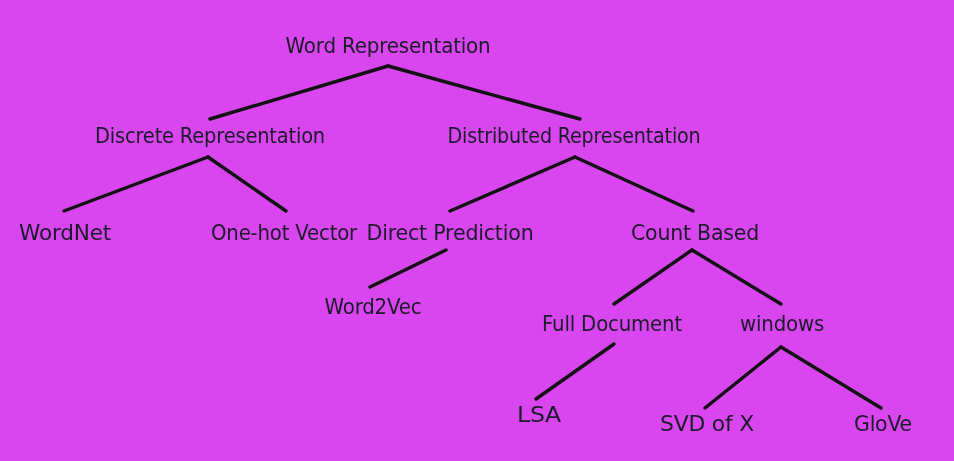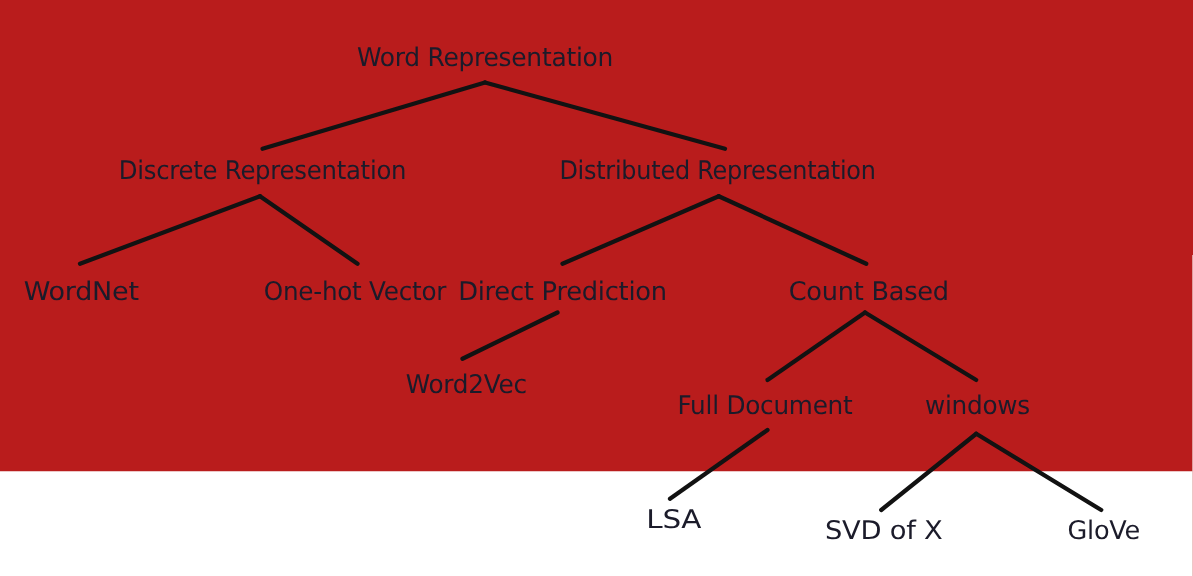--- a/index.html
+++ b/index.html
@@ -10,22 +10,22 @@
   }
   body {
     width: 954px;
     height: 461px;
     overflow: hidden;
     font-family: "DejaVu Sans", "Liberation Sans", sans-serif;
   }
   #diagram-root {
     position: relative;
     width: 954px;
-    height: 377px;
-    background: #b91c1c;
+    height: 461px;
+    background: #d946ef;
   }
   #tree-svg {
     display: block;
     width: 954px;
     height: 461px;
   }
   .edge-line {
     stroke: #121212;
     stroke-width: 3.4;
     stroke-linecap: round;

